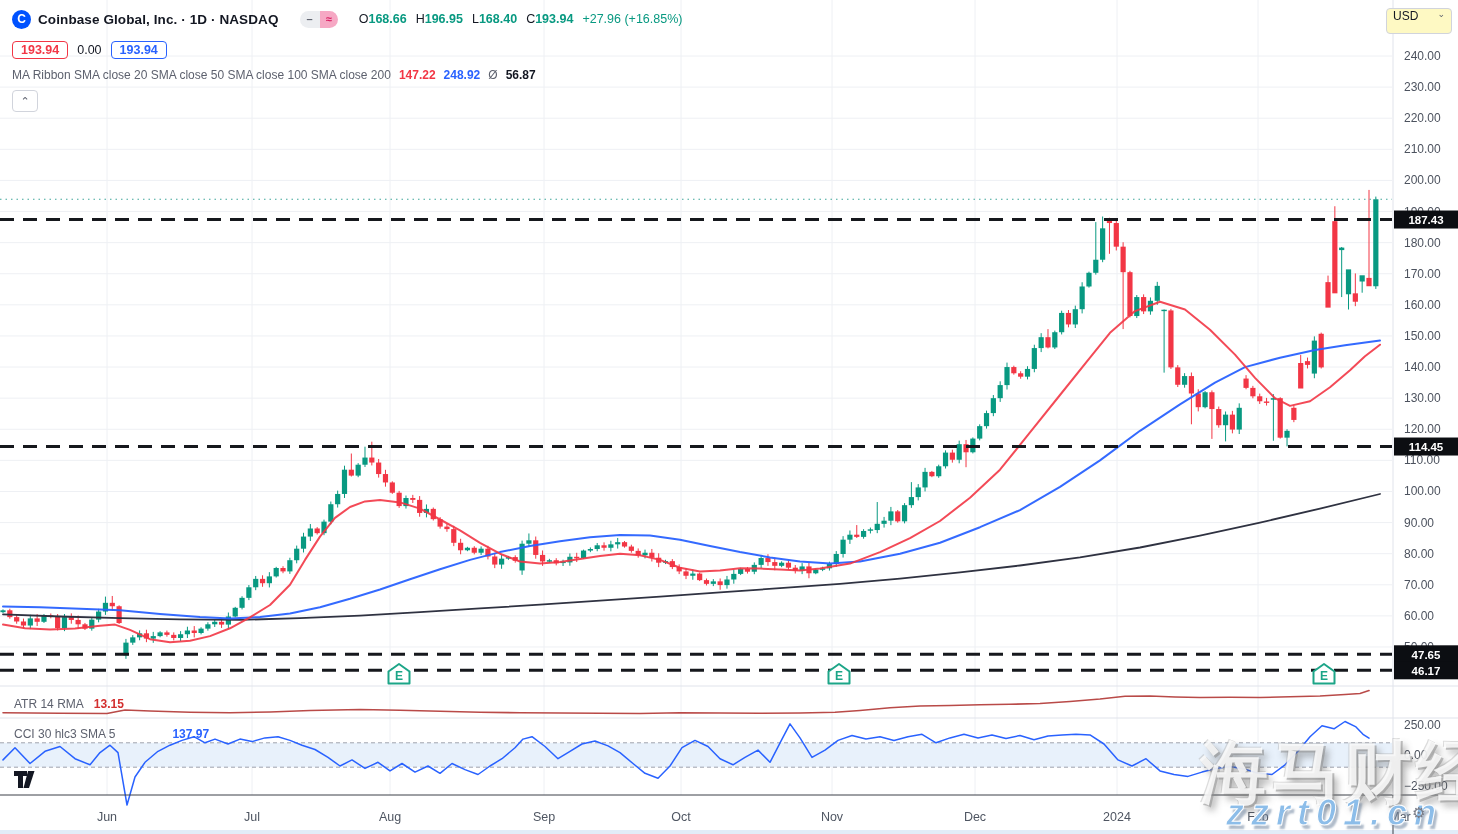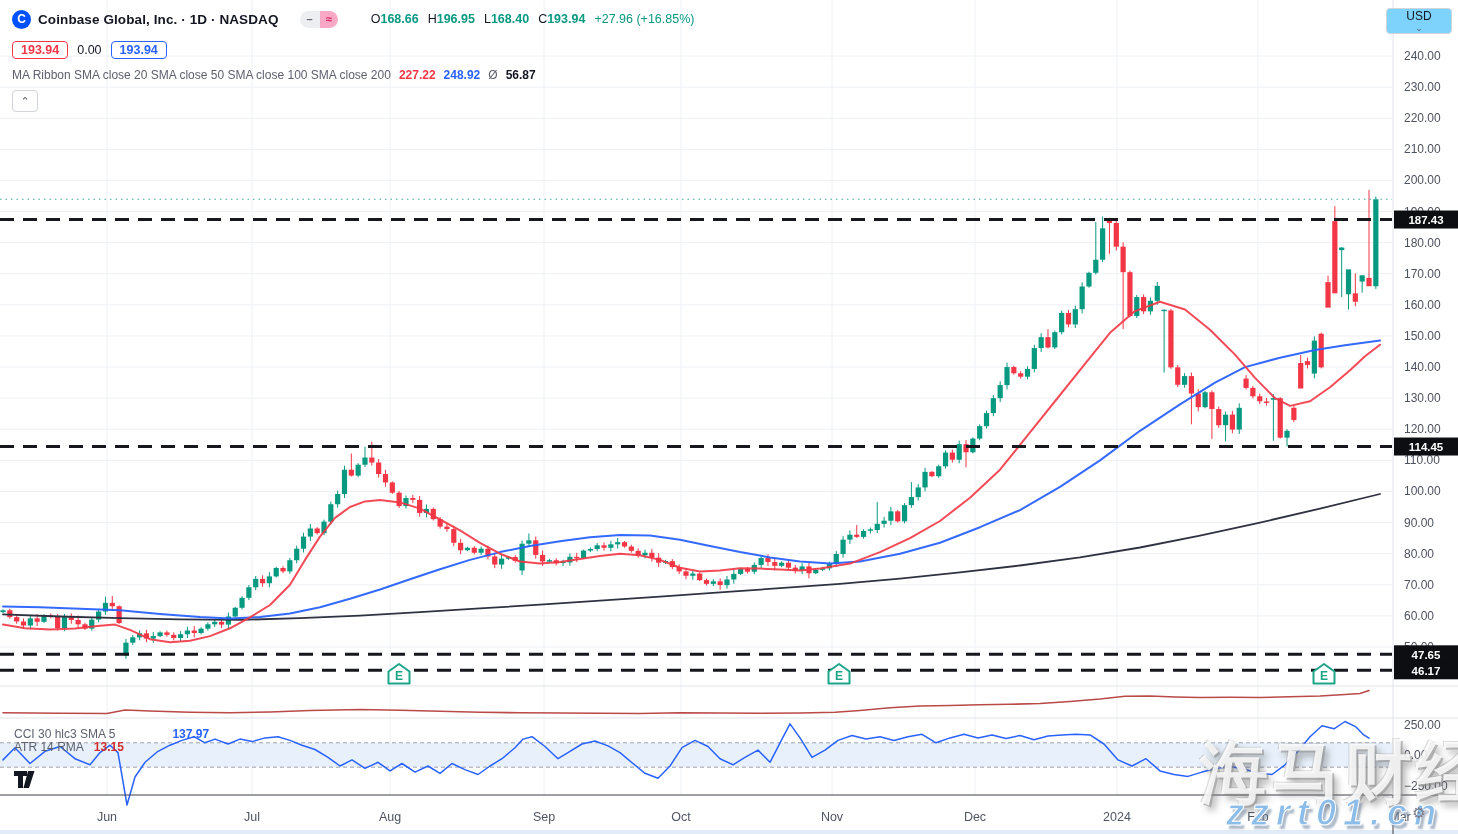--- a/index.html
+++ b/index.html
@@ -7,39 +7,39 @@
          font-family:"Liberation Sans",sans-serif;color:#131722;}
   svg text{font-family:"Liberation Sans",sans-serif;}
   .hdr{position:absolute;left:12px;top:8px;z-index:30;}
   .row1{display:flex;align-items:center;gap:7px;height:22px;}
   .coinlogo{width:19px;height:19px;border-radius:50%;background:#0052ff;color:#fff;font-weight:bold;
             font-size:12px;display:flex;align-items:center;justify-content:center;}
   .symtitle{font-size:13.5px;font-weight:bold;color:#131722;letter-spacing:.1px;}
   .pill{display:flex;margin-left:14px;height:17px;border-radius:9px;overflow:hidden;font-size:11px;}
   .pill .seg1{background:#eceef1;color:#5d616e;padding:0 7px;display:flex;align-items:center;font-weight:bold;}
   .pill .seg2{background:#f6a8c4;color:#d81b60;padding:0 6px;display:flex;align-items:center;font-weight:bold;}
-  .ohlc{display:flex;gap:9px;margin-left:26px;font-size:12.5px;}
+  .ohlc{display:flex;gap:9px;margin-left:14px;font-size:12.5px;}
   .ohlc .k{color:#131722;}
   .ohlc .v{color:#089981;font-weight:bold;}
   .chg{color:#089981;font-size:12.5px;font-weight:normal;}
   .row2{display:flex;align-items:center;gap:9px;margin-top:9px;height:21px;}
   .chip{border:1px solid;border-radius:4px;padding:1px 8px;font-size:12.5px;font-weight:bold;background:#fff;}
   .chip.red{border-color:#f23645;color:#f23645;}
   .chip.blue{border-color:#2962ff;color:#2962ff;}
   .zeroval{font-size:12.5px;color:#131722;}
   .row3{margin-top:8px;font-size:12px;color:#5d616e;display:flex;gap:8px;align-items:flex-start;}
   .row3 .v20{color:#f23645;font-weight:bold;}
   .row3 .v50{color:#2962ff;font-weight:bold;}
   .row3 .avg{color:#5d616e;}
   .row3 .v200{color:#131722;font-weight:bold;}
   .collapse-btn{margin-top:8px;width:24px;height:20px;border:1px solid #d1d4dc;border-radius:4px;background:#fff;
             color:#5d616e;font-size:11px;display:flex;align-items:center;justify-content:center;cursor:pointer;}
   .usd-chip{position:absolute;right:6px;top:8px;z-index:30;width:52px;height:24px;border:1px solid #d1d4dc;
-            border-radius:4px;background:#7dd3fc;display:flex;align-items:center;justify-content:space-between;
-            padding:0 6px;font-size:12px;color:#131722;flex-direction:column;}
+            border-radius:4px;background:#fef9c3;display:flex;justify-content:space-between;
+            padding:0 6px;font-size:12px;color:#131722;}
   .usd-chip .chev{font-size:9px;color:#5d616e;}
   .pane-legend{position:absolute;left:14px;z-index:25;font-size:12px;color:#5d616e;display:flex;gap:10px;}
   .pane-legend .val-red{color:#d32f2f;font-weight:bold;}
   .pane-legend .val-blue{color:#2962ff;font-weight:bold;margin-left:47px;}
   .tv-logo{position:absolute;left:12px;top:766px;z-index:26;}
   .wm-cn{position:absolute;left:1200px;top:728px;z-index:40;font-size:68px;font-weight:900;letter-spacing:4px;
          color:rgba(255,255,255,0.82);white-space:nowrap;pointer-events:none;
          text-shadow:2px 2px 0 rgba(140,140,140,.55),-1px -1px 0 rgba(170,170,170,.4),5px 6px 7px rgba(90,90,90,.45);}
   .wm-site{position:absolute;left:1226px;top:792px;z-index:41;font-size:36px;font-weight:900;font-style:italic;
          letter-spacing:7px;color:#8cbde9;white-space:nowrap;pointer-events:none;
@@ -589,34 +589,34 @@
         <span class="chg">+27.96 (+16.85%)</span>
       </div>
     </div>
     <div class="row2">
       <span class="chip red">193.94</span>
       <span class="zeroval">0.00</span>
       <span class="chip blue">193.94</span>
     </div>
     <div class="row3">
       <span>MA Ribbon SMA close 20 SMA close 50 SMA close 100 SMA close 200</span>
-      <span class="v20">227.22</span>
+      <span class="v20">147.22</span>
       <span class="v50">248.92</span>
       <span class="avg">Ø</span>
       <span class="v200">56.87</span>
     </div>
     <div class="collapse-btn">⌃</div>
   </div>
 
   <div class="usd-chip">
     <span>USD</span>
     <span class="chev">⌄</span>
   </div>
 
-  <div class="pane-legend" style="top:697px;margin-top:43px;">
+  <div class="pane-legend" style="top:697px;">
     <span>ATR 14 RMA</span>
     <span class="val-red">13.15</span>
   </div>
   <div class="pane-legend" style="top:727px;">
     <span>CCI 30 hlc3 SMA 5</span>
     <span class="val-blue">137.97</span>
   </div>
 
   <div class="tv-logo">
     <svg width="28" height="26" viewBox="0 0 28 26">

